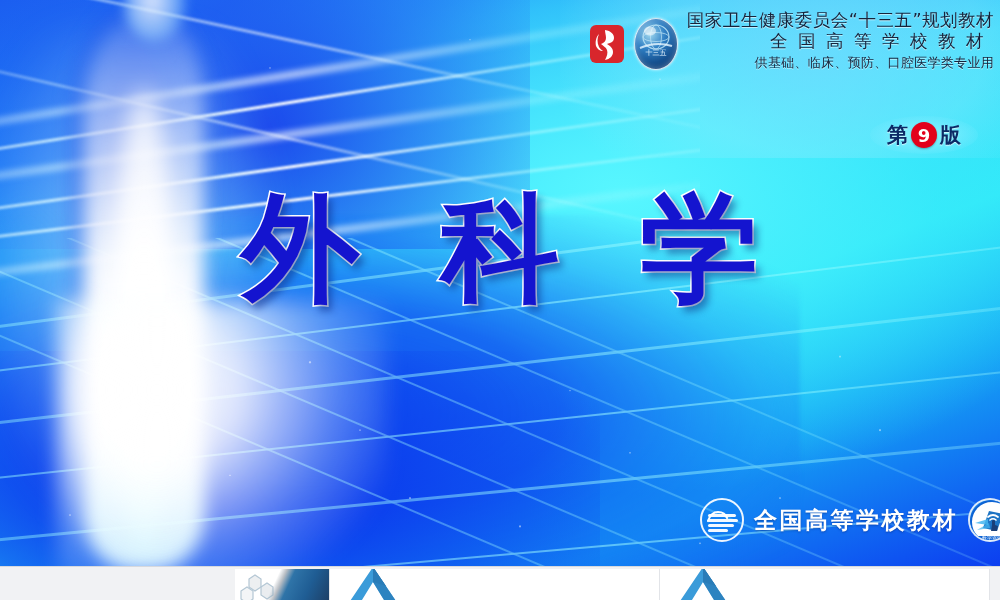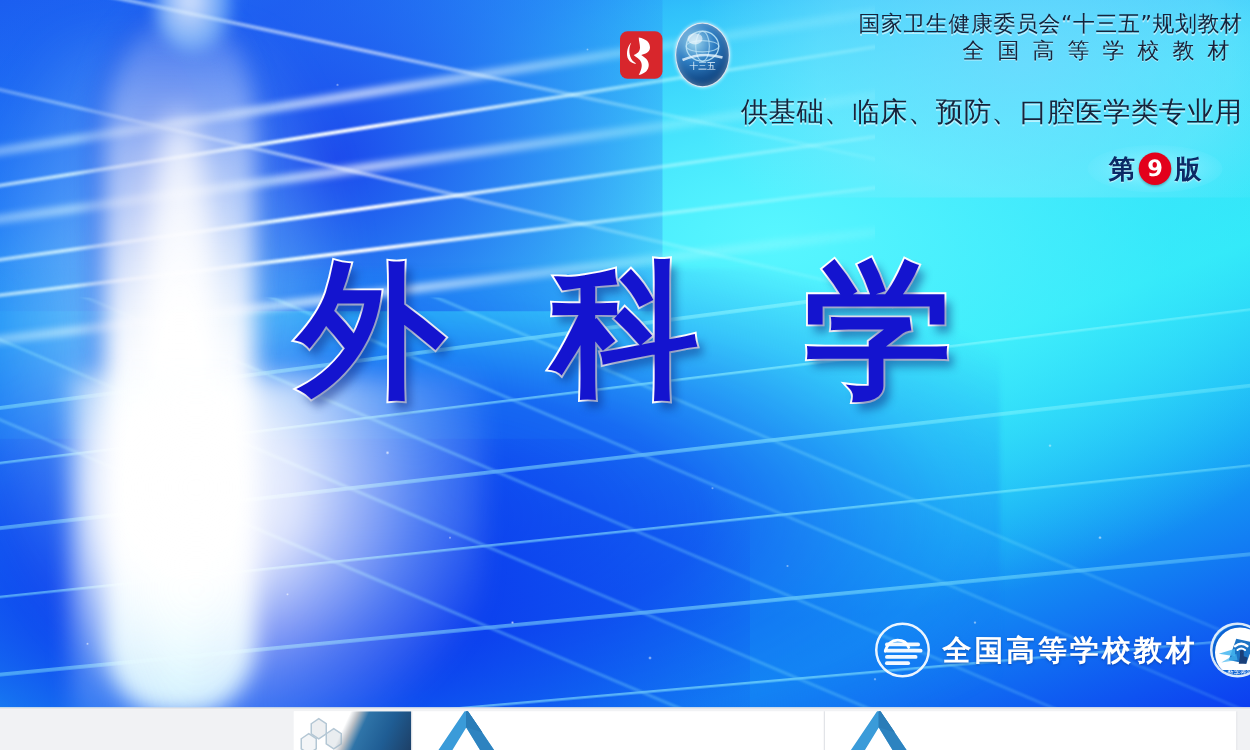--- a/index.html
+++ b/index.html
@@ -117,40 +117,40 @@
   .emblem-red{ width:38px; height:46px; position:relative; }
   .emblem-globe{ width:44px; height:52px; border-radius:50%; position:relative;
     background:radial-gradient(circle at 35% 30%, #9fd8ef 0%, #2f7fc4 35%, #15508f 65%, #0a2f5e 100%);
     box-shadow:0 0 3px rgba(255,255,255,.8), inset 0 0 6px rgba(255,255,255,.35);
     border:1.5px solid rgba(255,255,255,.85); }
 
   .head-lines{ text-align:right; color:#16243c; }
   .hl{ font-weight:normal; white-space:nowrap; text-shadow:0 1px 0 rgba(255,255,255,.55); }
   .hl1{ font-size:17.5px; line-height:21px; letter-spacing:.5px; }
   .hl2{ font-size:17.5px; line-height:21px; letter-spacing:10.5px; padding-right:0; }
-  .hl3{ font-size:22px; line-height:21px; letter-spacing:.3px;margin-top:28px; }
+  .hl3{ font-size:13px; line-height:21px; letter-spacing:.3px; }
 
   
   .edition{ position:absolute; right:22px; top:116px; width:108px; height:38px;
     display:flex; align-items:center; justify-content:center; gap:1px;
     background:radial-gradient(ellipse at 50% 50%, rgba(150,245,255,.85) 0%, rgba(120,235,255,.45) 55%, rgba(110,230,255,0) 80%);
     border-radius:50%; }
   .ed-char{ font-size:21px; font-weight:bold; color:#0b2a66; text-shadow:0 1px 1px rgba(255,255,255,.7); }
   .ed-num{ width:26px; height:26px; border-radius:50%; background:#e3001b;
     color:#fff; font-size:18px; font-weight:bold; display:flex; align-items:center;
     justify-content:center; margin:0 2px; box-shadow:0 1px 2px rgba(0,0,0,.3); }
 
   
-  .title{ position:absolute; left:0; right:0; top:204px; text-align:center;
+  .title{ position:absolute; left:0; right:0; top:188px; text-align:center;
     font-size:118px; font-weight:bold; letter-spacing:26px; text-indent:26px;
     color:#1414cf; line-height:1.05;
     -webkit-text-stroke:3px #ffffff;
     paint-order:stroke fill;
     text-shadow: 5px 6px 7px rgba(8,30,120,.45);
-    font-family:Liberation Sans, sans-serif; }
+    font-family:Liberation Serif, serif; }
 
   
   .publisher{ position:absolute; left:700px; top:498px; display:flex; align-items:center; gap:10px; }
   .pub-mark{ width:44px; height:44px; border-radius:50%; border:2px solid rgba(255,255,255,.92);
     position:relative; overflow:hidden; }
   .pub-mark span{ position:absolute; left:6px; height:2.5px; border-radius:2px; background:rgba(255,255,255,.95); }
   .pub-text{ text-align:center; }
   .pub-cn{ font-size:23px; font-weight:bold; color:#fff; letter-spacing:2.5px;
     text-shadow:0 1px 2px rgba(0,40,120,.5); white-space:nowrap; }
   .pub-en{ font-size:9.4px; font-weight:bold; color:#e8f4ff; letter-spacing:.55px;

